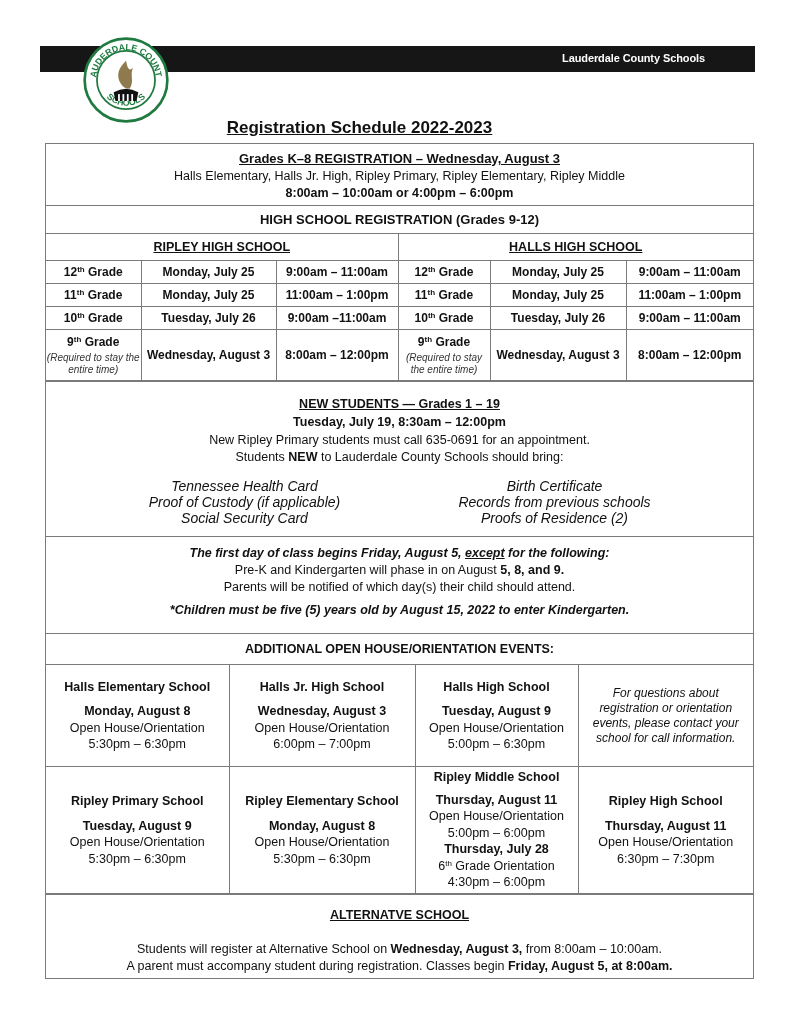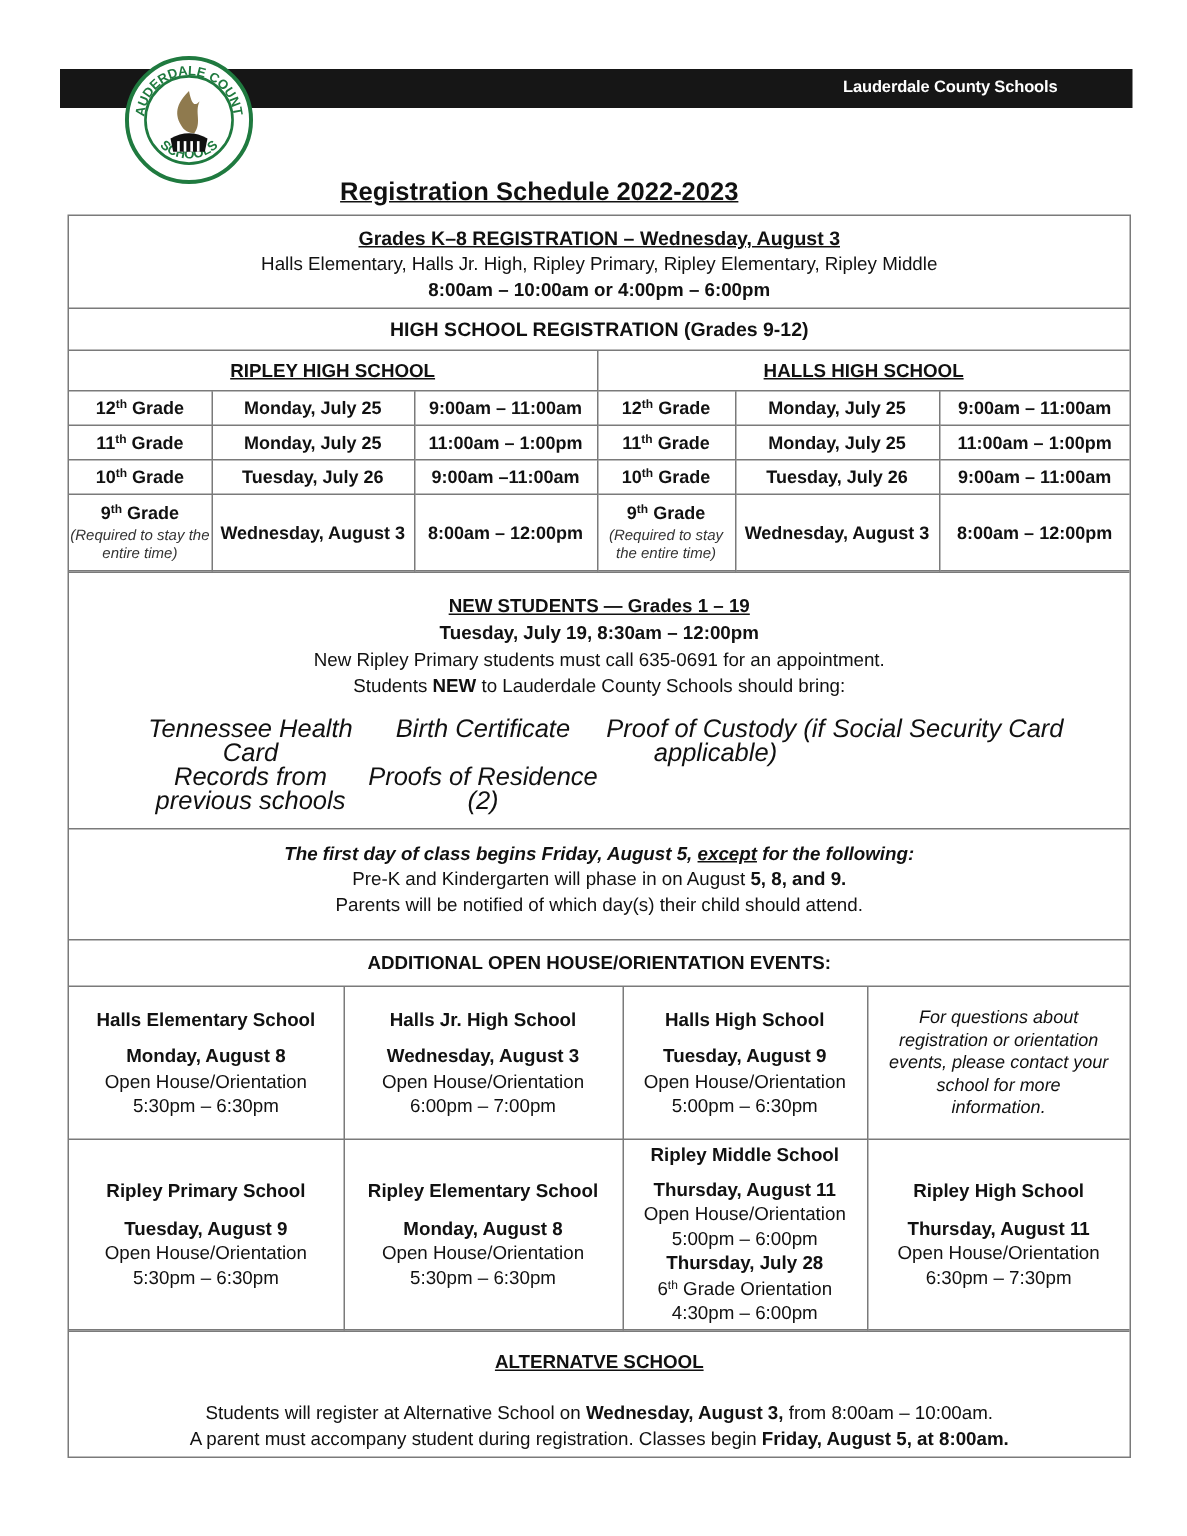--- a/index.html
+++ b/index.html
@@ -22,21 +22,21 @@
   td { border: 1px solid #7a7a7a; text-align: center; vertical-align: middle; padding: 0; }
   tr:first-child td { border-top: none; }
   tr td:first-child { border-left: none; }
   tr td:last-child { border-right: none; }
   .hs td { font-size: 12px; font-weight: bold; height: 22px; }
   .hs .note { font-size: 10px; font-weight: normal; font-style: italic; color: #333; line-height: 12px; display: block; }
   sup { font-size: 8px; vertical-align: 4px; line-height: 0; }
   .ev td { font-size: 12.5px; line-height: 16.5px; }
   .ev .sch { font-weight: bold; display: block; margin-bottom: 8px; }
   .ev .day { font-weight: bold; display: block; }
-  .docs { display: grid; grid-template-columns: 1fr 1fr 1fr 1fr; width: 620px; margin: 0 auto; font-size: 17px; font-style: italic; line-height: 16px; }
+  .docs { display: grid; grid-template-columns: 1fr 1fr; width: 620px; margin: 0 auto; font-size: 14px; font-style: italic; line-height: 16px; }
 </style>
 </head>
 <body>
 
 <div class="banner">
   <span class="banner-text">Lauderdale County Schools</span>
 </div>
 
 <svg class="logo" viewBox="0 0 100 100">
   <defs>
@@ -132,30 +132,31 @@
 
   <div class="sec" style="border-top:1px solid #7a7a7a;padding:14px 0 10px;">
     <div class="b u fs12 line">NEW STUDENTS — Grades 1 – 19</div>
     <div class="b fs12" style="line-height:19px;">Tuesday, July 19, 8:30am – 12:00pm</div>
     <div class="fs12 line">New Ripley Primary students must call 635-0691 for an appointment.</div>
     <div class="fs12 line"><span>Students </span><b>NEW</b><span> to Lauderdale County Schools should bring:</span></div>
     <div class="docs" style="margin-top:12px;">
       <div>Tennessee Health Card</div>
       <div>Birth Certificate</div>
       <div>Proof of Custody (if applicable)</div>
+      <div>Records from previous schools</div>
       <div>Social Security Card</div>
-      <div>Records from previous schools</div>
       <div>Proofs of Residence (2)</div>
     </div>
   </div>
 
   <div class="sec" style="padding:8px 0 14px;">
     <div class="b i fs12 line"><span>The first day of class begins Friday, August 5, </span><span class="u">except</span><span> for the following:</span></div>
     <div class="fs12 line"><span>Pre-K and Kindergarten will phase in on August </span><b>5, 8, and 9.</b></div>
     <div class="fs12 line">Parents will be notified of which day(s) their child should attend.</div>
+    <div class="b i fs12" style="line-height:17px;margin-top:6px;">*Children must be five (5) years old by August 15, 2022 to enter Kindergarten.</div>
   </div>
 
   <div class="sec b" style="font-size:12.5px;height:30px;line-height:30px;">ADDITIONAL OPEN HOUSE/ORIENTATION EVENTS:</div>
 
   <div class="sec" style="border-bottom:none;">
     <table class="ev">
       <colgroup>
           <col style="width:183px">
           <col style="width:186px">
           <col style="width:163px">
@@ -174,21 +175,21 @@
           <span class="day">Wednesday, August 3</span>
           <span style="display:block">Open House/Orientation</span>
           <span style="display:block">6:00pm – 7:00pm</span>
         </td>
         <td>
           <span class="sch">Halls High School</span>
           <span class="day">Tuesday, August 9</span>
           <span style="display:block">Open House/Orientation</span>
           <span style="display:block">5:00pm – 6:30pm</span>
         </td>
-        <td class="i" style="padding:0 14px;font-size:12px;line-height:15px;">For questions about registration or orientation events, please contact your school for more information.</td>
+        <td class="i" style="padding:0 14px;font-size:12px;line-height:15px;">For questions about registration or orientation events, please contact your school for call information.</td>
       </tr>
       <tr>
         <td style="height:126px;">
           <span class="sch">Ripley Primary School</span>
           <span class="day">Tuesday, August 9</span>
           <span style="display:block">Open House/Orientation</span>
           <span style="display:block">5:30pm – 6:30pm</span>
         </td>
         <td>
           <span class="sch">Ripley Elementary School</span>

